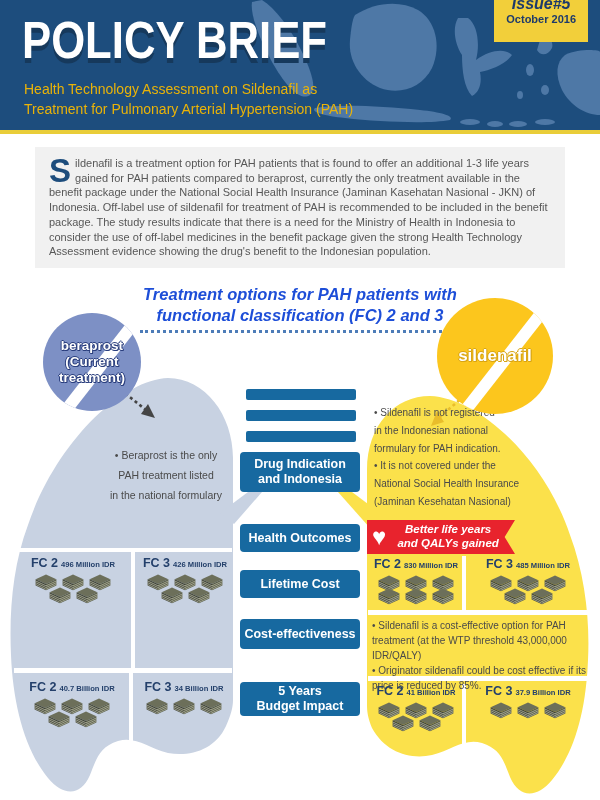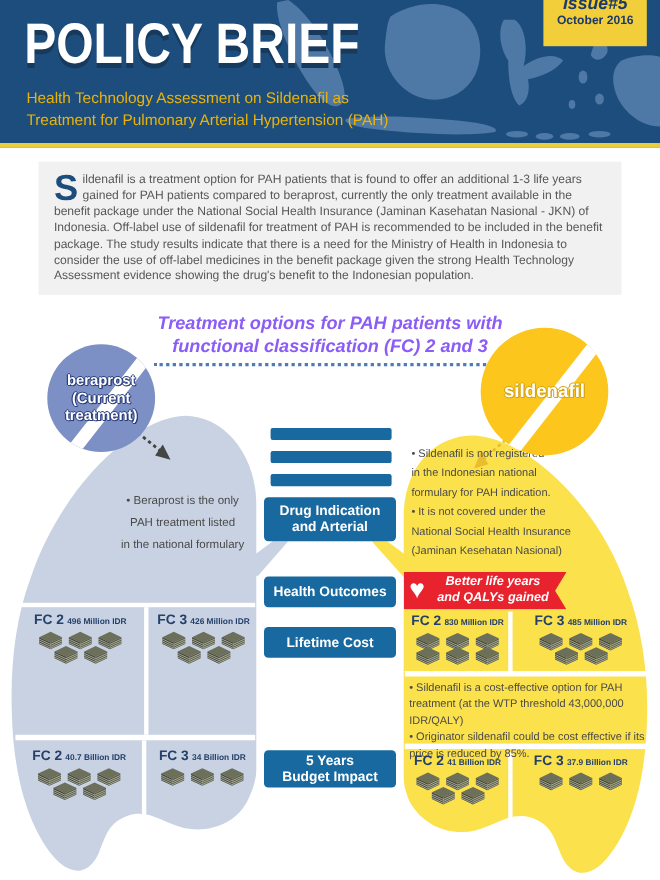--- a/index.html
+++ b/index.html
@@ -20,21 +20,21 @@
   .subtitle{position:absolute;left:24px;top:80px;color:#eab308;font-size:14px;line-height:1.42;z-index:4;}
 
   
   .intro{position:absolute;left:35px;top:147px;width:530px;box-sizing:border-box;
          background:#f1f1f1;padding:9px 14px;color:#575757;font-size:11px;line-height:1.34;}
   .dropcap{float:left;font-size:33px;line-height:25px;font-weight:bold;color:#1d4d7d;
            margin:2px 4px 0 0;}
 
   
   .info-title{position:absolute;left:0;top:284px;width:600px;text-align:center;
-              color:#8b5cf6;font-size:16.5px;font-weight:bold;font-style:italic;line-height:1.25;z-index:4;}
+              color:#1d4ed8;font-size:16.5px;font-weight:bold;font-style:italic;line-height:1.25;z-index:4;}
   .dotted-rule{width:320px;margin:5px auto 0;border-top:3px dotted #4d7cb8;}
 
   
   .lungs-svg{position:absolute;left:0;top:0;width:600px;height:800px;z-index:1;}
 
   
   .circle{position:absolute;border-radius:50%;display:flex;align-items:center;justify-content:center;
           text-align:center;color:#fff;font-weight:bold;z-index:6;overflow:hidden;}
   .circle .slash{position:absolute;left:52%;top:-15%;width:12px;height:140%;background:#fff;
                  transform:rotate(38deg);}
@@ -169,27 +169,30 @@
     <div class="slash"></div>
     <div class="lbl">sildenafil</div>
   </div>
 
   <div class="trachea" style="top:389px"></div>
   <div class="trachea" style="top:410px"></div>
   <div class="trachea" style="top:431px"></div>
 
   <div class="cat-box" style="top:452px;height:40px">
       <div>Drug Indication</div>
-      <div>and Arterial</div>
+      <div>and Indonesia</div>
     </div>
   <div class="cat-box" style="top:524px;height:28px">
       <div>Health Outcomes</div>
     </div>
   <div class="cat-box" style="top:570px;height:28px">
       <div>Lifetime Cost</div>
+    </div>
+  <div class="cat-box" style="top:619px;height:30px">
+      <div>Cost-effectiveness</div>
     </div>
   <div class="cat-box" style="top:682px;height:34px">
       <div>5 Years</div>
       <div>Budget Impact</div>
     </div>
 
   <div class="note note-left" style="left:100px;top:446px;width:132px">
       <div>• Beraprost is the only</div>
       <div>PAH treatment listed</div>
       <div>in the national formulary</div>

